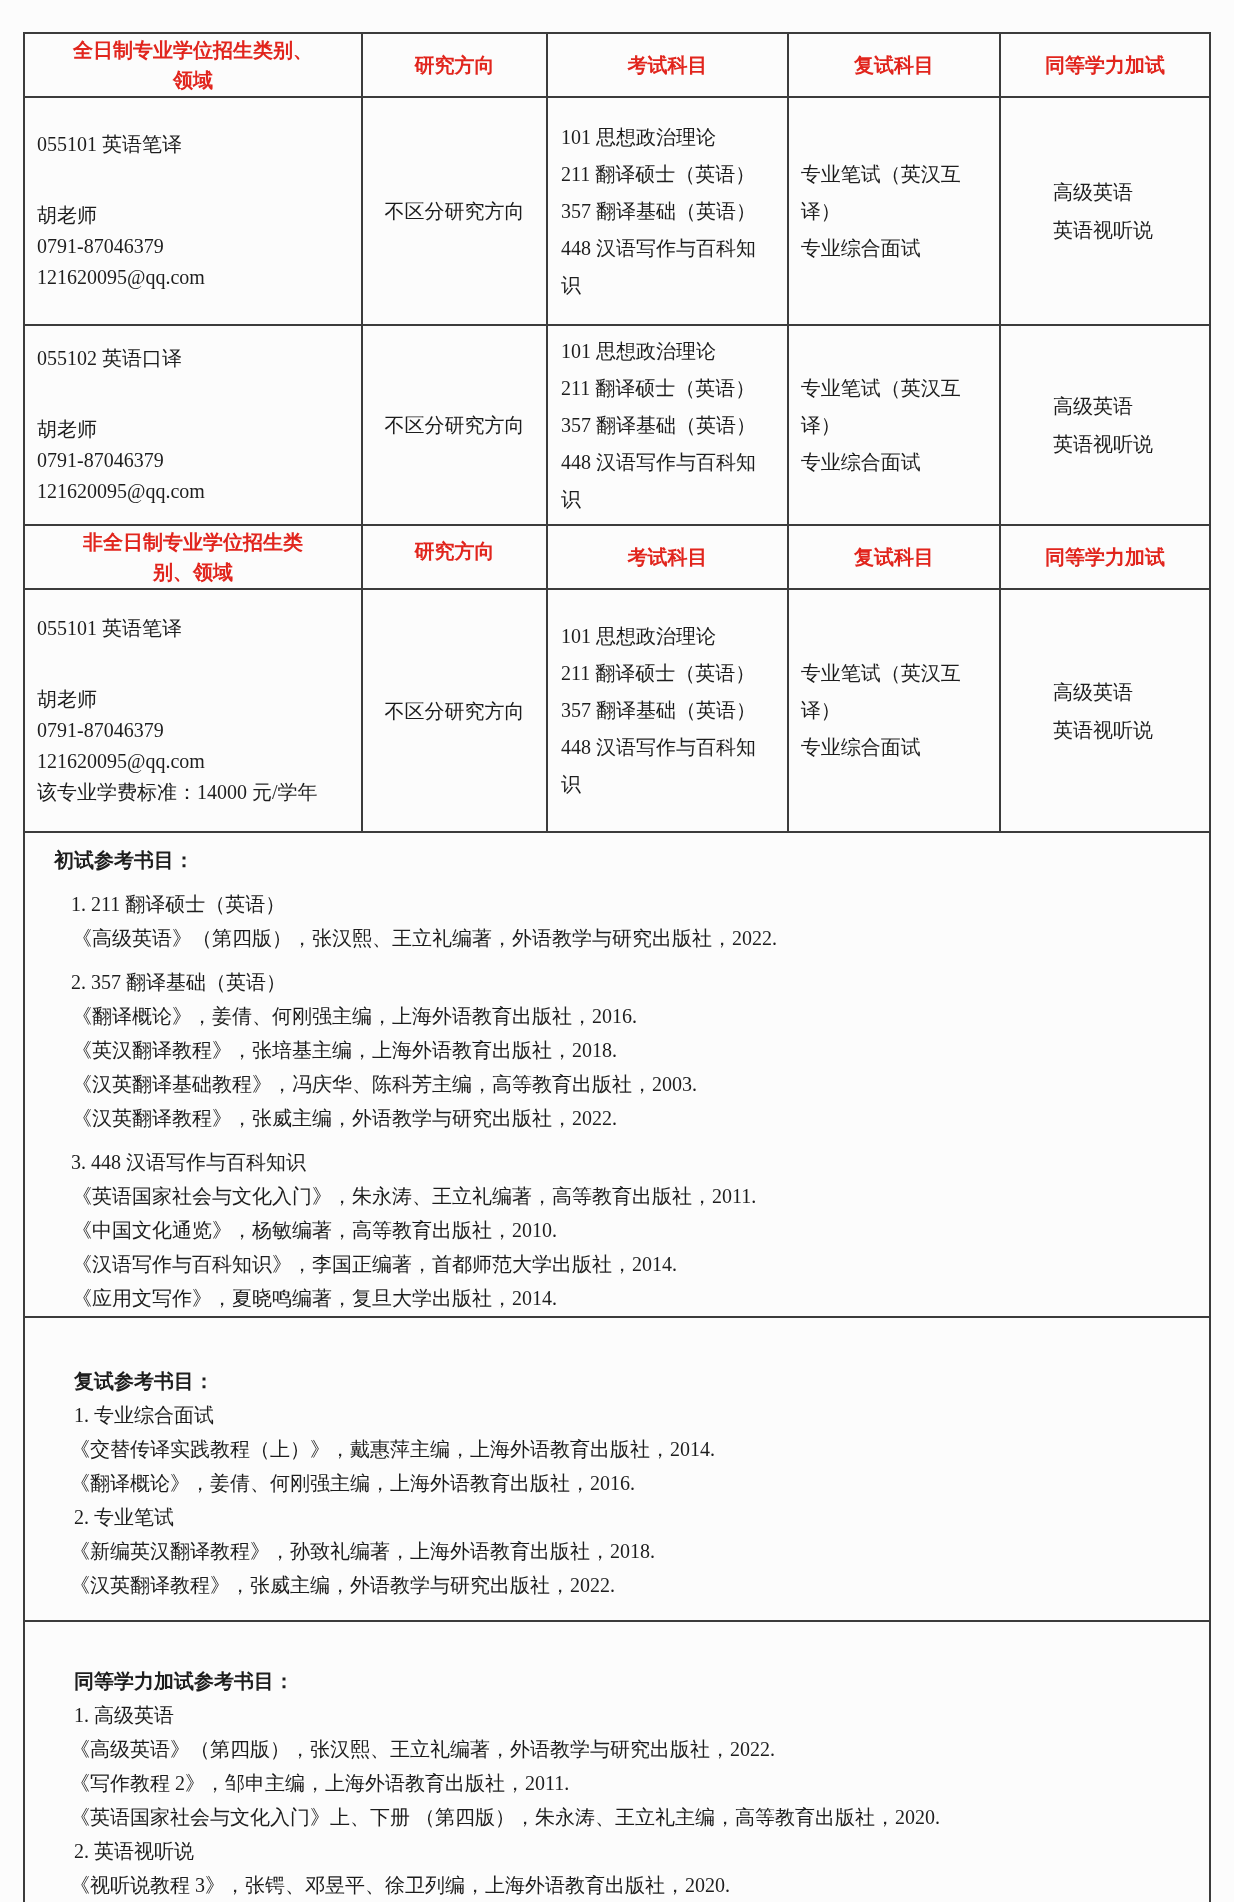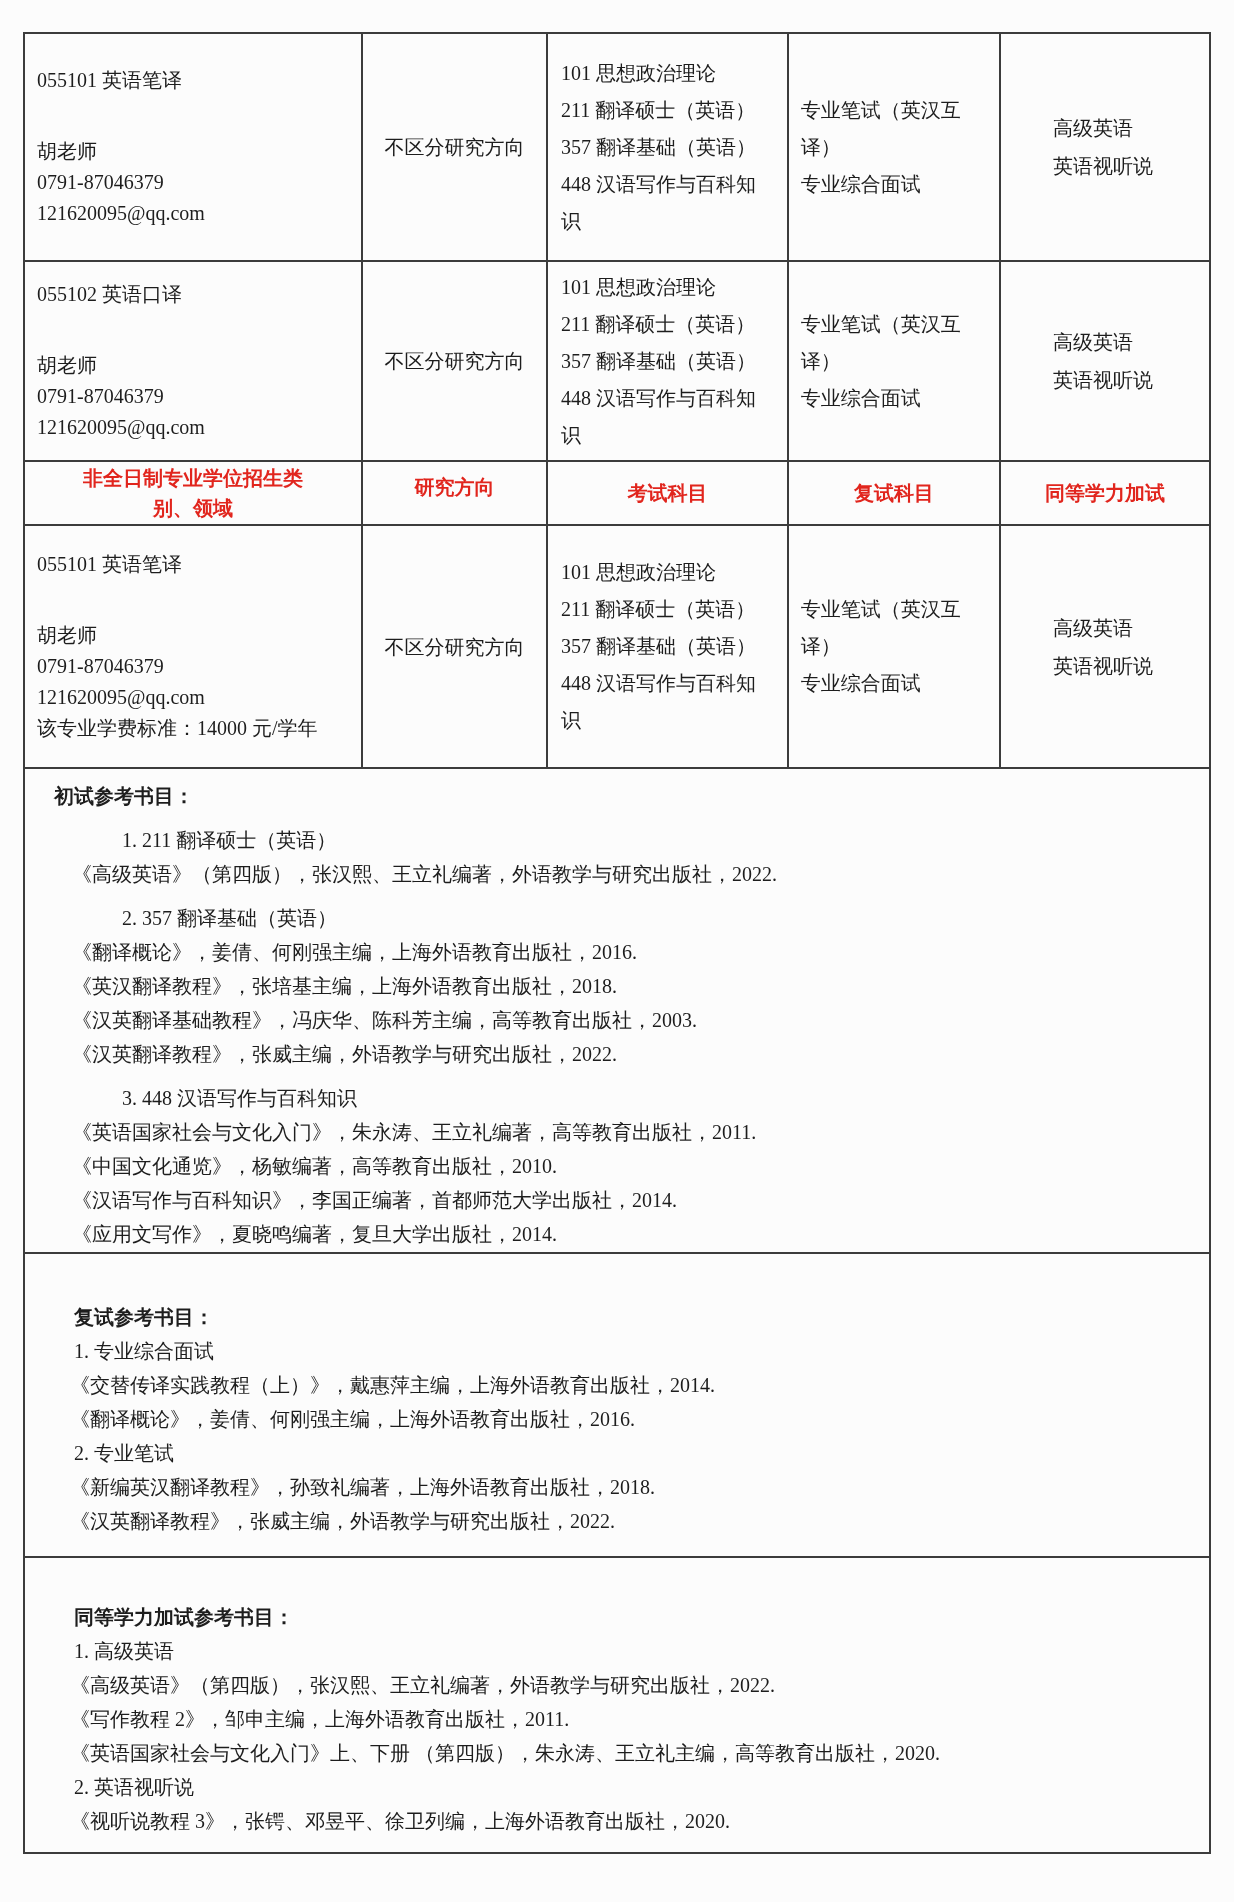--- a/index.html
+++ b/index.html
@@ -40,21 +40,21 @@
   .progName{margin-bottom:40px;}
   .feeLine{}
   td.dirCell{text-align:center;line-height:30px;}
   td.examCell{padding:0 28px 0 13px;line-height:37px;}
   td.retestCell{padding:0 36px 0 12px;line-height:37px;}
   td.equivCell{padding:0 6px 0 52px;line-height:38px;}
   
   td.secCell{vertical-align:top;font-size:20px;line-height:34px;}
   .sec-title{font-weight:bold;}
   .sec1 .sec-title{padding-left:28px;}
-  .sec1 .sline.num{padding-left:96px;margin-top:10px;}
+  .sec1 .sline.num{padding-left:45px;margin-top:10px;}
   .sec1 .sline.book{padding-left:46px;}
   .secIndent .sec-title{padding-left:48px;}
   .secIndent .sline.num{padding-left:48px;}
   .secIndent .sline.book{padding-left:44px;}
   .sec1{padding-top:10px;}
   .secIndent{padding-top:28px;}
 </style>
 </head>
 <body>
 
@@ -62,20 +62,28 @@
 <table class="main">
   <colgroup>
     <col class="c1">
         <col class="c2">
         <col class="c3">
         <col class="c4">
         <col class="c5">
   </colgroup>
 
   <tbody>
+        <tr class="hdr" style="height:64px;">
+    <td>全日制专业学位招生类别、
+领域</td>
+    <td>研究方向</td>
+    <td>考试科目</td>
+    <td>复试科目</td>
+    <td>同等学力加试</td>
+  </tr>
 
   <tr style="height:228px;">
     <td class="catCell">
       <div class="progName">055101  英语笔译</div>
       <div>胡老师</div>
       <div>0791-87046379</div>
       <div>121620095@qq.com</div>
     </td>
     <td class="dirCell">不区分研究方向</td>
     <td class="examCell">

